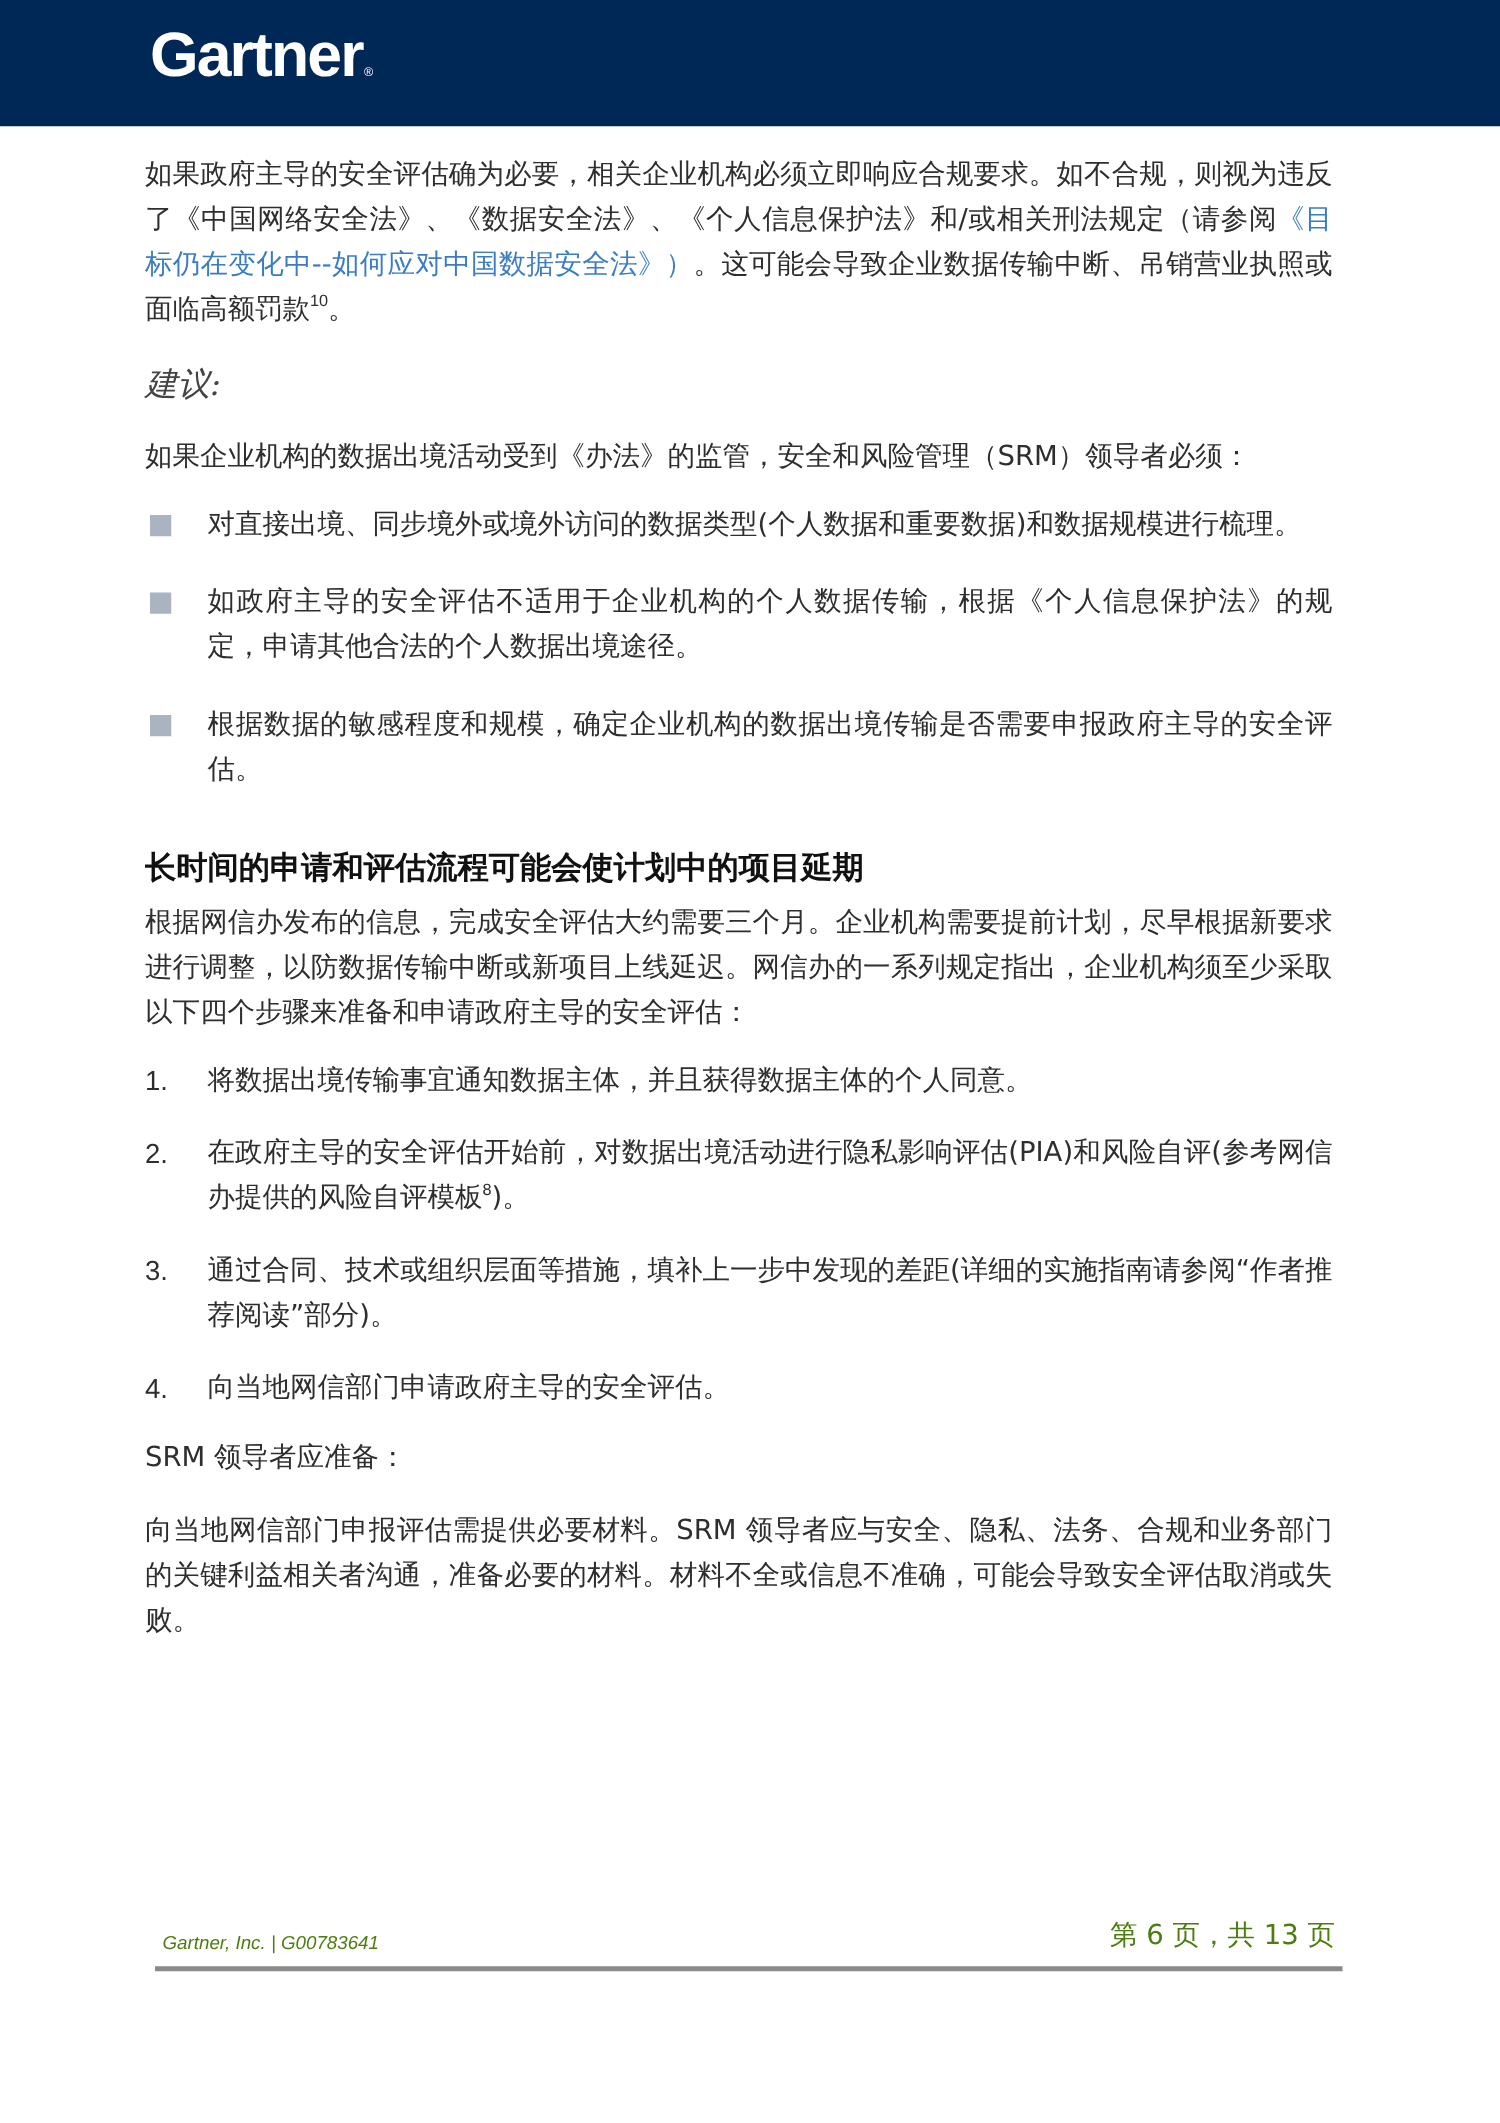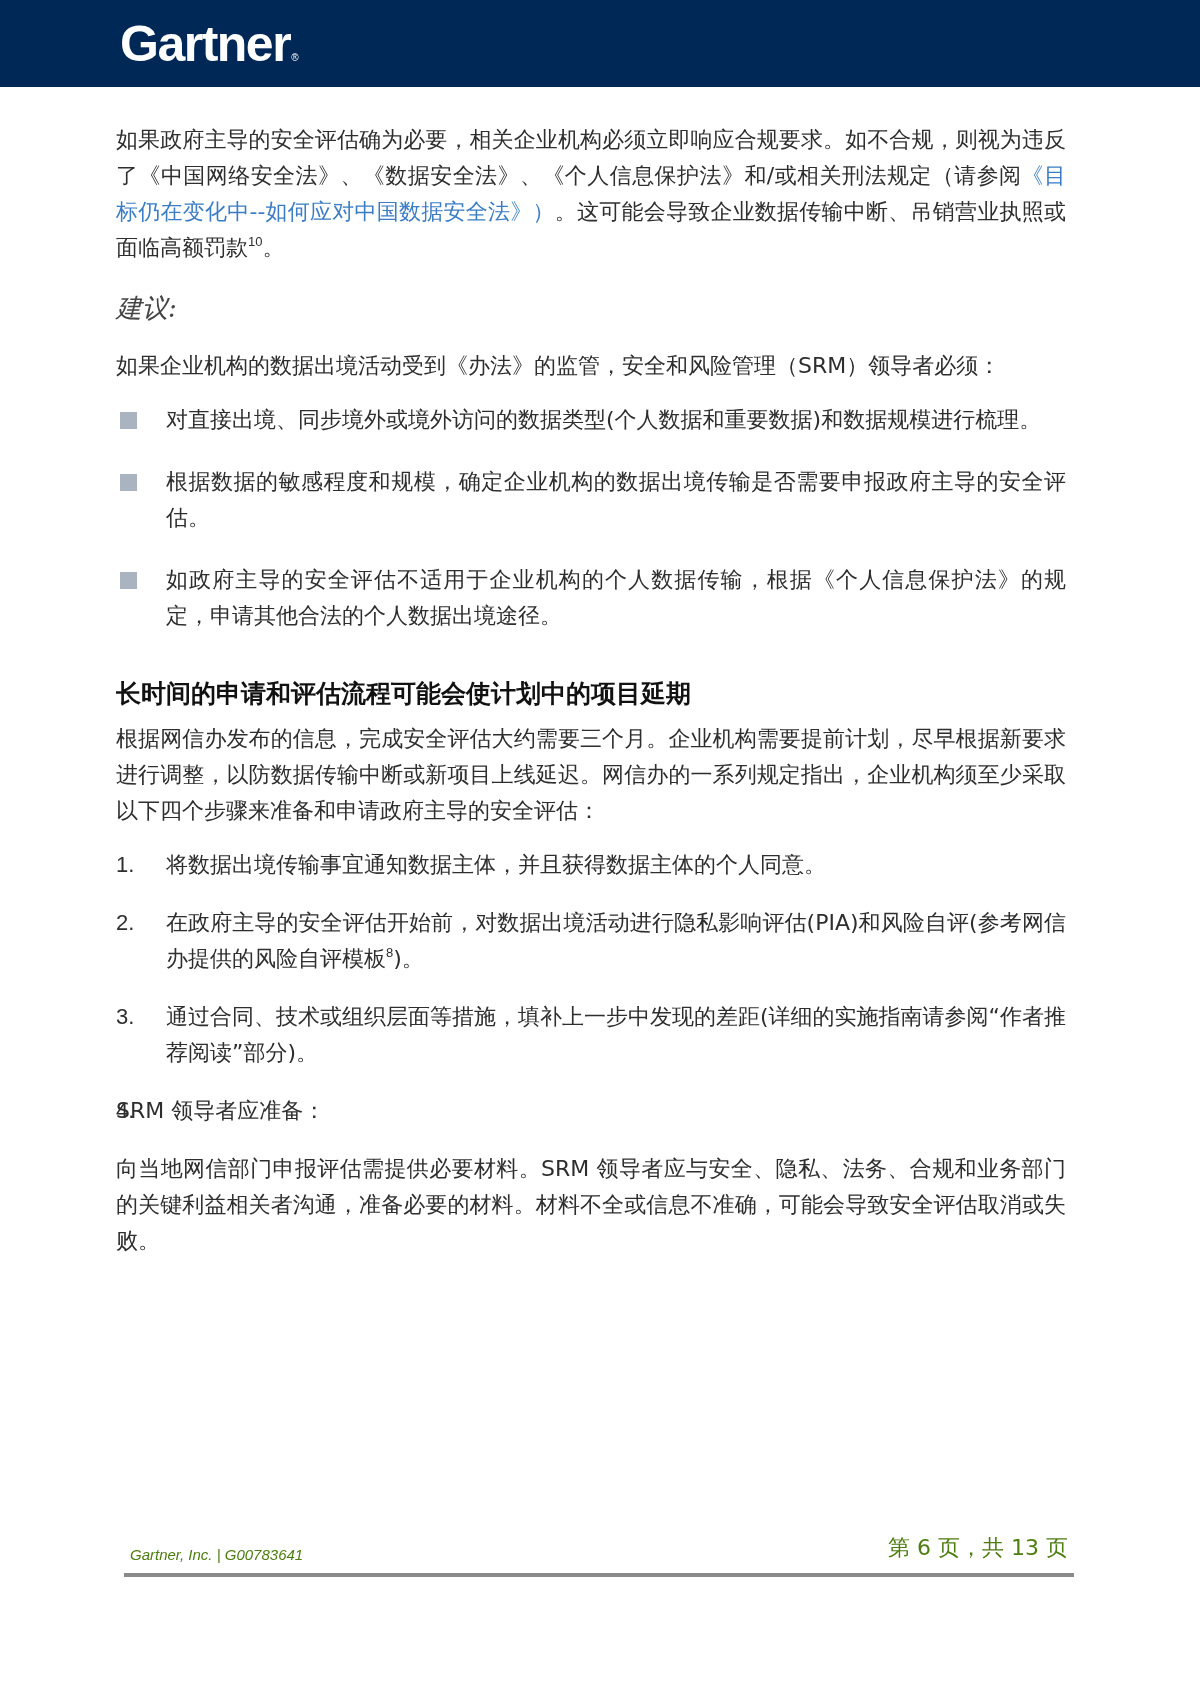--- a/index.html
+++ b/index.html
@@ -12,21 +12,21 @@
       height: 1698px;
       position: relative;
       overflow: hidden;
       font-family: "DejaVu Sans", "Liberation Sans", sans-serif;
       color: #2b2b2b;
     }
     .header {
       position: absolute;
       left: 0; top: 0;
       width: 1200px;
-      height: 87px;
+      height: 101px;
       background: #002856;
     }
     .logo {
       position: absolute;
       left: 120px;
       top: 14px;
       font-family: "Liberation Sans", sans-serif;
       font-weight: bold;
       font-size: 50px;
       letter-spacing: -1.5px;
@@ -159,25 +159,25 @@
 
   <p class="para" style="margin-top:22px;">如果企业机构的数据出境活动受到《办法》的监管，安全和风险管理（SRM）领导者必须：</p>
 
   <ul class="bullets" style="margin-top:18px;">
     <li class="bullet-item para">
       <span class="bullet-square"></span>
       <span>对直接出境、同步境外或境外访问的数据类型(个人数据和重要数据)和数据规模进行梳理。</span>
     </li>
     <li class="bullet-item para" style="margin-top:26px;">
       <span class="bullet-square"></span>
-      <span>根据数据的敏感程度和规模，确定企业机构的数据出境传输是否需要申报政府主导的安全评估。</span>
+      <span>如政府主导的安全评估不适用于企业机构的个人数据传输，根据《个人信息保护法》的规定，申请其他合法的个人数据出境途径。</span>
     </li>
     <li class="bullet-item para" style="margin-top:26px;">
       <span class="bullet-square"></span>
-      <span>如政府主导的安全评估不适用于企业机构的个人数据传输，根据《个人信息保护法》的规定，申请其他合法的个人数据出境途径。</span>
+      <span>根据数据的敏感程度和规模，确定企业机构的数据出境传输是否需要申报政府主导的安全评估。</span>
     </li>
   </ul>
 
   <h2 class="section-heading" style="margin-top:42px;">长时间的申请和评估流程可能会使计划中的项目延期</h2>
 
   <p class="para" style="margin-top:9px;">根据网信办发布的信息，完成安全评估大约需要三个月。企业机构需要提前计划，尽早根据新要求进行调整，以防数据传输中断或新项目上线延迟。网信办的一系列规定指出，企业机构须至少采取以下四个步骤来准备和申请政府主导的安全评估：</p>
 
   <ol class="numlist" style="margin-top:18px;">
     <li class="num-item para">
       <span class="num-label">1.</span>
@@ -186,20 +186,21 @@
     <li class="num-item para" style="margin-top:22px;">
       <span class="num-label">2.</span>
       <span>在政府主导的安全评估开始前，对数据出境活动进行隐私影响评估(PIA)和风险自评(参考网信办提供的风险自评模板</span><sup>8</sup><span>)。</span>
     </li>
     <li class="num-item para" style="margin-top:22px;">
       <span class="num-label">3.</span>
       <span>通过合同、技术或组织层面等措施，填补上一步中发现的差距(详细的实施指南请参阅“作者推荐阅读”部分)。</span>
     </li>
     <li class="num-item para" style="margin-top:22px;">
       <span class="num-label">4.</span>
+      <span>向当地网信部门申请政府主导的安全评估。</span>
     </li>
   </ol>
 
   <p class="para" style="margin-top:20px;">SRM 领导者应准备：</p>
 
   <p class="para" style="margin-top:22px;">向当地网信部门申报评估需提供必要材料。SRM 领导者应与安全、隐私、法务、合规和业务部门的关键利益相关者沟通，准备必要的材料。材料不全或信息不准确，可能会导致安全评估取消或失败。</p>
 
 </div>
 
 <div class="footer">

